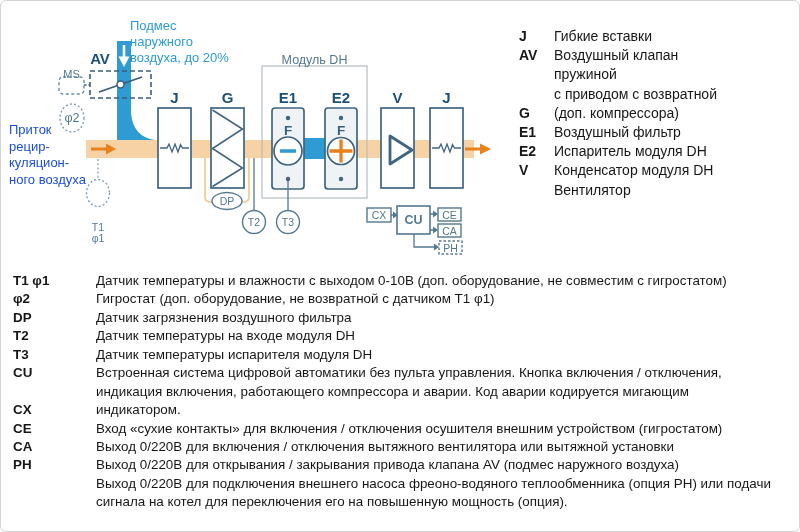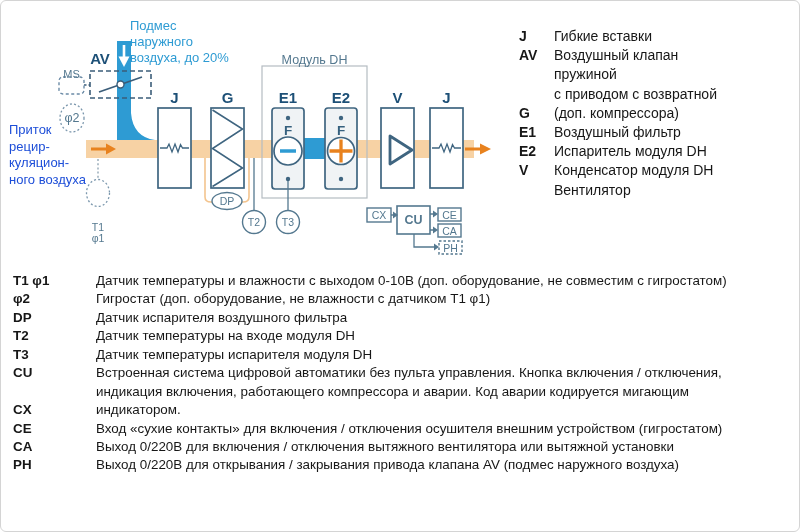--- a/index.html
+++ b/index.html
@@ -224,25 +224,25 @@
       </div>
   </div>
 
   <div class="abs notes">
     <div class="note-row">
         <span class="note-key">T1 φ1</span>
         <span class="note-text">Датчик температуры и влажности с выходом 0-10В (доп. оборудование, не совместим с гигростатом)</span>
       </div>
     <div class="note-row">
         <span class="note-key">φ2</span>
-        <span class="note-text">Гигростат (доп. оборудование, не влажности с датчиком T1 φ1)</span>
+        <span class="note-text">Гигростат (доп. оборудование, не возвратной с датчиком T1 φ1)</span>
       </div>
     <div class="note-row">
         <span class="note-key">DP</span>
-        <span class="note-text">Датчик испарителя воздушного фильтра</span>
+        <span class="note-text">Датчик загрязнения воздушного фильтра</span>
       </div>
     <div class="note-row">
         <span class="note-key">T2</span>
         <span class="note-text">Датчик температуры на входе модуля DH</span>
       </div>
     <div class="note-row">
         <span class="note-key">T3</span>
         <span class="note-text">Датчик температуры испарителя модуля DH</span>
       </div>
     <div class="note-row">
@@ -264,16 +264,21 @@
     <div class="note-row">
         <span class="note-key">CA</span>
         <span class="note-text">Выход 0/220В для включения / отключения вытяжного вентилятора или вытяжной установки</span>
       </div>
     <div class="note-row">
         <span class="note-key">PH</span>
         <span class="note-text">Выход 0/220В для открывания / закрывания привода клапана AV (подмес наружного воздуха)</span>
       </div>
     <div class="note-row">
         <span class="note-key"></span>
+        <span class="note-text">Выход 0/220В для подключения внешнего насоса фреоно-водяного теплообменника (опция PH) или подачи</span>
+      </div>
+    <div class="note-row">
+        <span class="note-key"></span>
+        <span class="note-text">сигнала на котел для переключения его на повышенную мощность (опция).</span>
       </div>
   </div>
 
 </div>
 
 </body></html>

